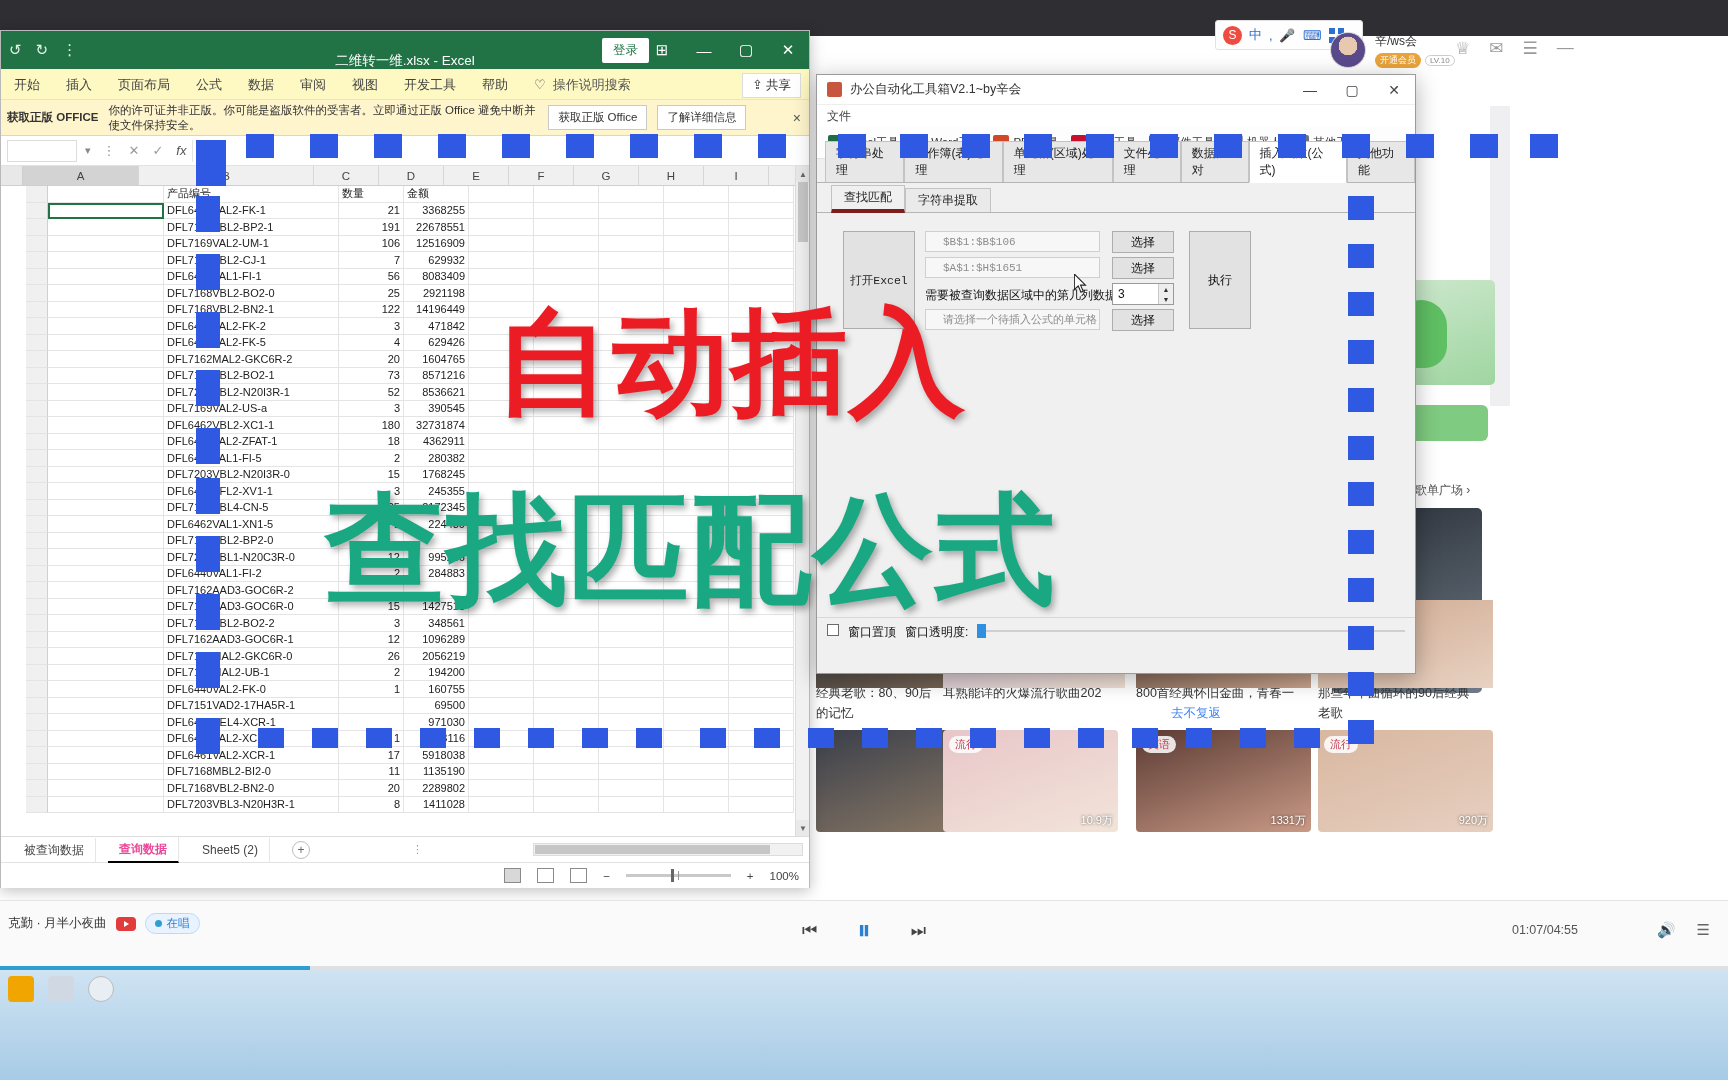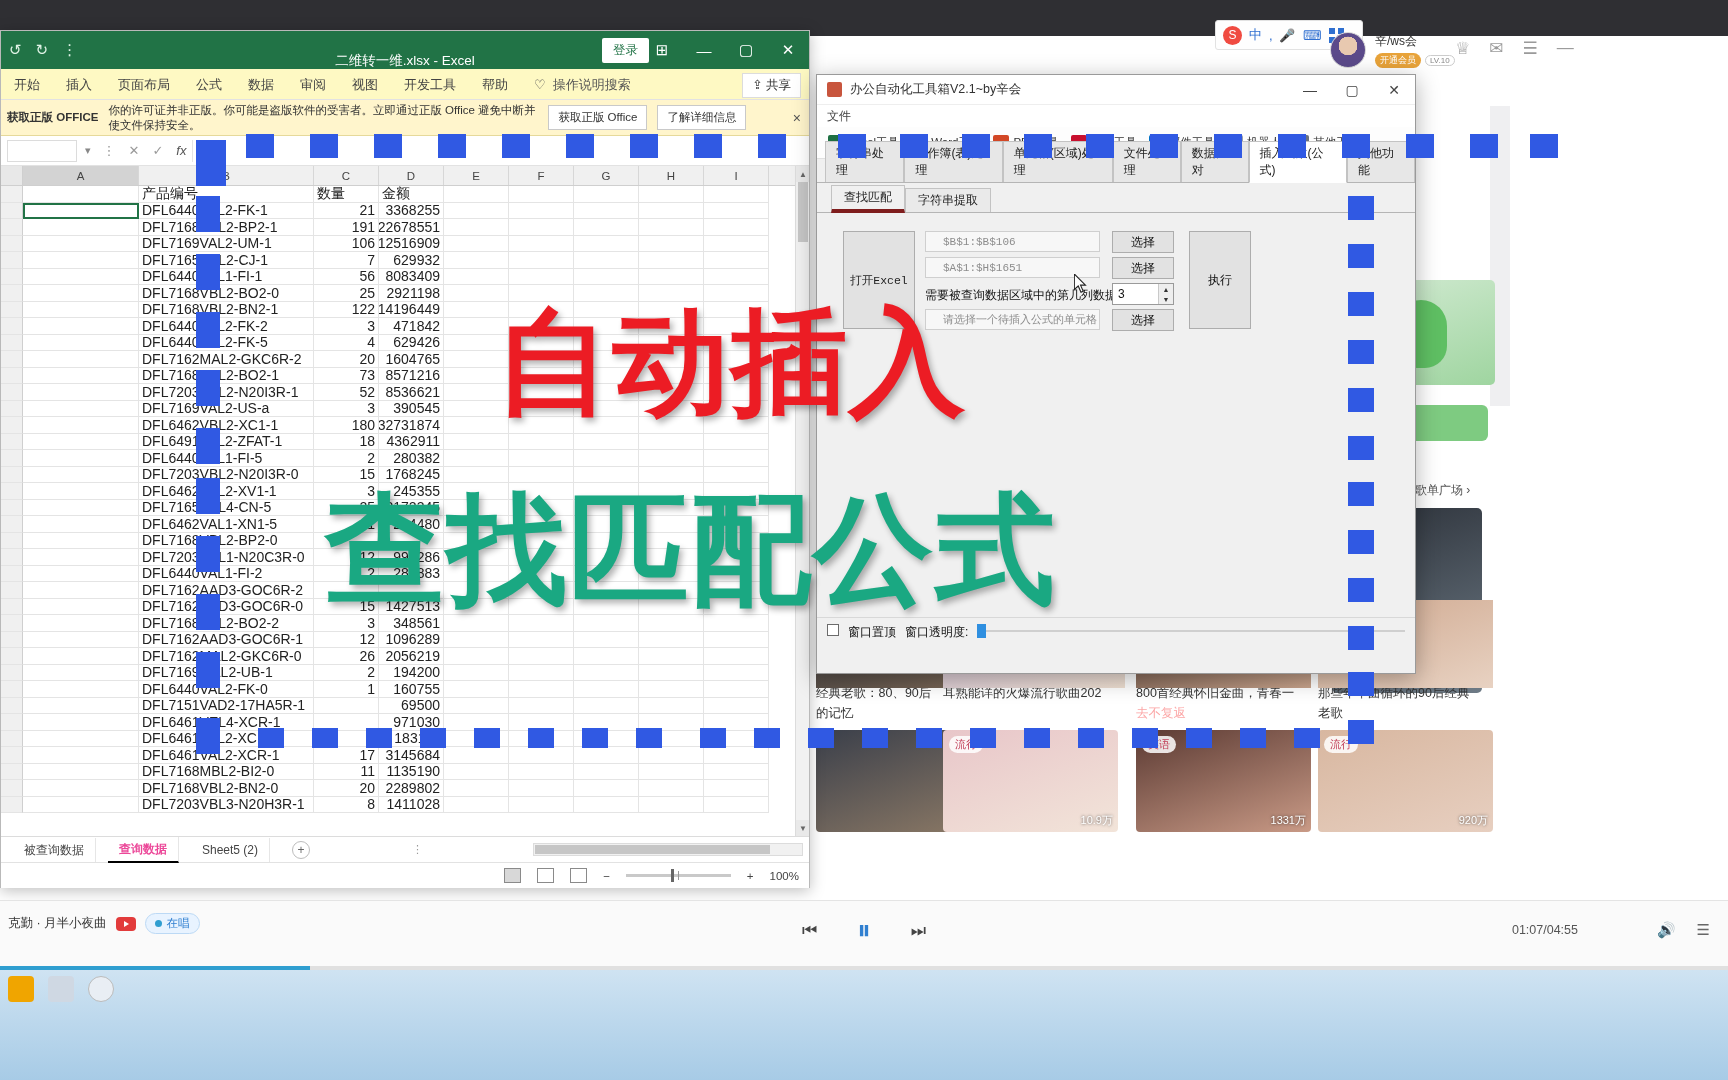--- a/index.html
+++ b/index.html
@@ -182,21 +182,21 @@
     display: flex; height: 20px; background: #f0f0f0;
     border-bottom: 1px solid #cfcfcf; font-size: 11.5px; color: #444;
   }
   .corner { width: 22px; border-right: 1px solid #cfcfcf; background: #e8e8e8; }
   .col-head .ch {
     border-right: 1px solid #d7d7d7; display: flex;
     align-items: center; justify-content: center;
   }
   .ch.sel { background: #d3d3d3; }
   .rows { position: relative; }
-  .row { display: flex; height: 16.5px; font-size: 14px; color: #222; }
+  .row { display: flex; height: 16.5px; font-size: 11px; color: #222; padding-left: 25px; }
   .cell { border-right: 1px solid #e4e4e4; border-bottom: 1px solid #e4e4e4;
           display: flex; align-items: center; padding: 0 3px; overflow: hidden; white-space: nowrap; }
   .c-rowhdr { width: 22px; background: #f0f0f0; border-right: 1px solid #cfcfcf;
               justify-content: center; color: #555; font-size: 10px; }
   .c-a { width: 116px; }
   .c-b { width: 175px; }
   .c-c { width: 65px; justify-content: flex-end; }
   .c-d { width: 65px; justify-content: flex-end; }
   .c-e, .c-f, .c-g, .c-h, .c-i { width: 65px; }
   .sel-cell { outline: 2px solid #217346; outline-offset: -2px; }
@@ -420,21 +420,21 @@
 
   <div style="position:absolute;left:1332px;top:508px;width:150px;height:185px;border-radius:5px;
               background:linear-gradient(160deg,#2b3038,#6e7b86);"></div>
   <div style="position:absolute;left:1400px;top:670px;color:#fff;font-size:12px;">1762万</div>
 
   <div style="position:absolute;left:816px;top:688px;width:700px;height:24px;"></div>
   <div style="position:absolute;left:816px;top:685px;font-size:12.5px;color:#333;">经典老歌：80、90后</div>
   <div style="position:absolute;left:816px;top:705px;font-size:12.5px;color:#333;">的记忆</div>
   <div style="position:absolute;left:943px;top:685px;font-size:12.5px;color:#333;">耳熟能详的火爆流行歌曲202</div>
   <div style="position:absolute;left:1136px;top:685px;font-size:12.5px;color:#333;">800首经典怀旧金曲，青春一</div>
-  <div style="position:absolute;left:1136px;top:705px;font-size:12.5px;color:#fca5a5;">去不复返</div>
+  <div style="position:absolute;left:1171px;top:705px;font-size:12.5px;color:#3b82f6;">去不复返</div>
   <div style="position:absolute;left:1318px;top:685px;font-size:12.5px;color:#333;">那些年单曲循环的90后经典</div>
   <div style="position:absolute;left:1318px;top:705px;font-size:12.5px;color:#333;">老歌</div>
 
   <div class="mgrid">
     <div class="mcard" style="left:0px;top:130px;">
       <div class="mthumb" style="background:linear-gradient(160deg,#3a3f4a,#8d7a66);">
         <div class="mplays">4.5万</div>
       </div>
     </div>
     <div class="mcard" style="left:127px;top:130px;">
@@ -943,21 +943,21 @@
               <div class="cell c-f"></div>
               <div class="cell c-g"></div>
               <div class="cell c-h"></div>
               <div class="cell c-i"></div>
             </div>
             <div class="row">
               <div class="cell c-rowhdr"></div>
               <div class="cell c-a"></div>
               <div class="cell c-b">DFL6461VAL2-XCR-1</div>
               <div class="cell c-c">17</div>
-              <div class="cell c-d">3145684</div>
+              <div class="cell c-d">5918038</div>
               <div class="cell c-e"></div>
               <div class="cell c-f"></div>
               <div class="cell c-g"></div>
               <div class="cell c-h"></div>
               <div class="cell c-i"></div>
             </div>
             <div class="row">
               <div class="cell c-rowhdr"></div>
               <div class="cell c-a"></div>
               <div class="cell c-b">DFL7168MBL2-BI2-0</div>

